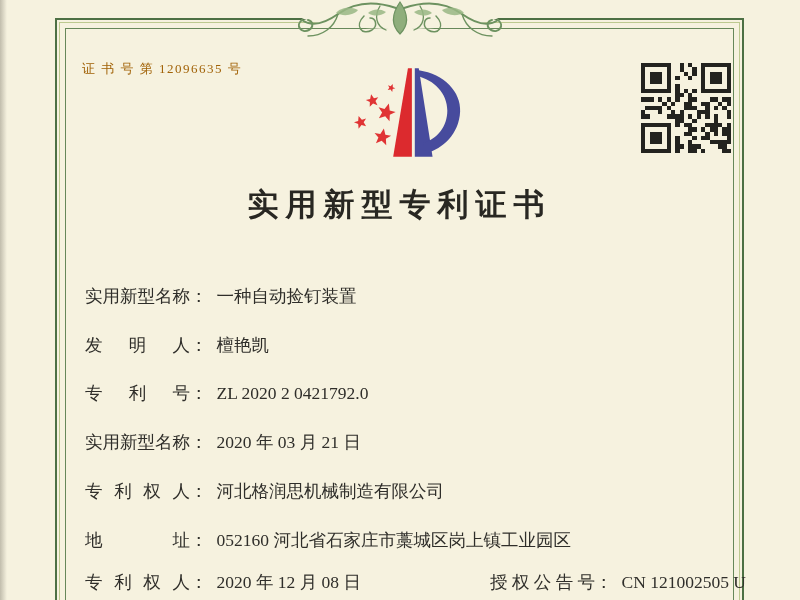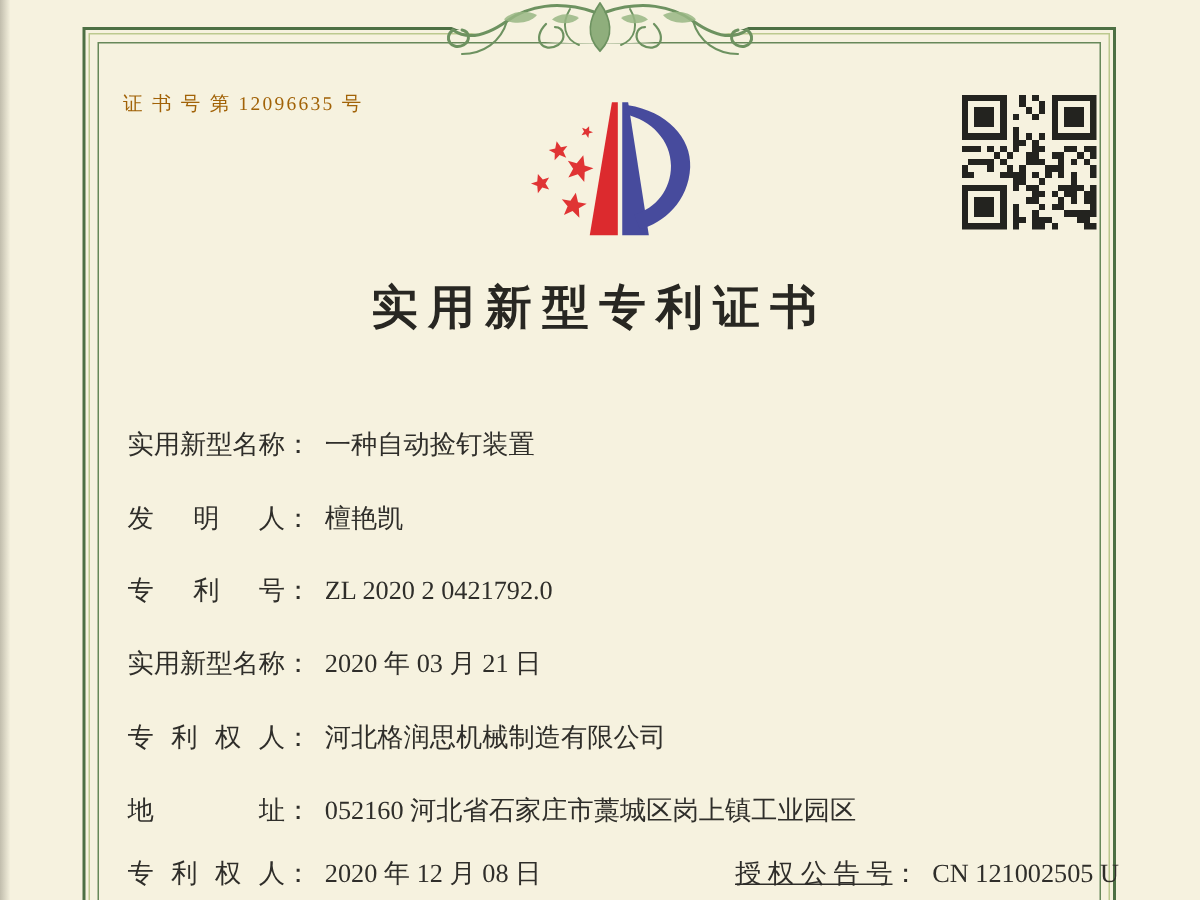--- a/index.html
+++ b/index.html
@@ -33,21 +33,21 @@
   }
   .row{position:absolute;left:85px;font-size:17.5px;white-space:nowrap;color:#2f2e2a;}
   .row .lbl{
     display:inline-block;width:105px;
     text-align:justify;text-align-last:justify;
     vertical-align:bottom;
   }
   .row .colon{display:inline-block;}
   .row .val{display:inline-block;margin-left:9px;}
   .grant-group{position:absolute;left:405px;top:0;}
-  .grant-group .lbl{display:inline-block;width:105px;text-align:justify;text-align-last:justify;vertical-align:bottom;text-decoration:underline;}
+  .grant-group .lbl{display:inline-block;width:105px;text-align:justify;text-align-last:justify;vertical-align:bottom;}
   .grant-group .val{display:inline-block;margin-left:9px;}
   .r1{top:284px;} .r2{top:333px;} .r3{top:381px;} .r4{top:430px;}
   .r5{top:479px;} .r6{top:528px;} .r7{top:570px;}
 </style>
 </head>
 <body>
 
 <div class="scan-edge"></div>
 <div class="frame1"></div>
 <div class="frame2"></div>

